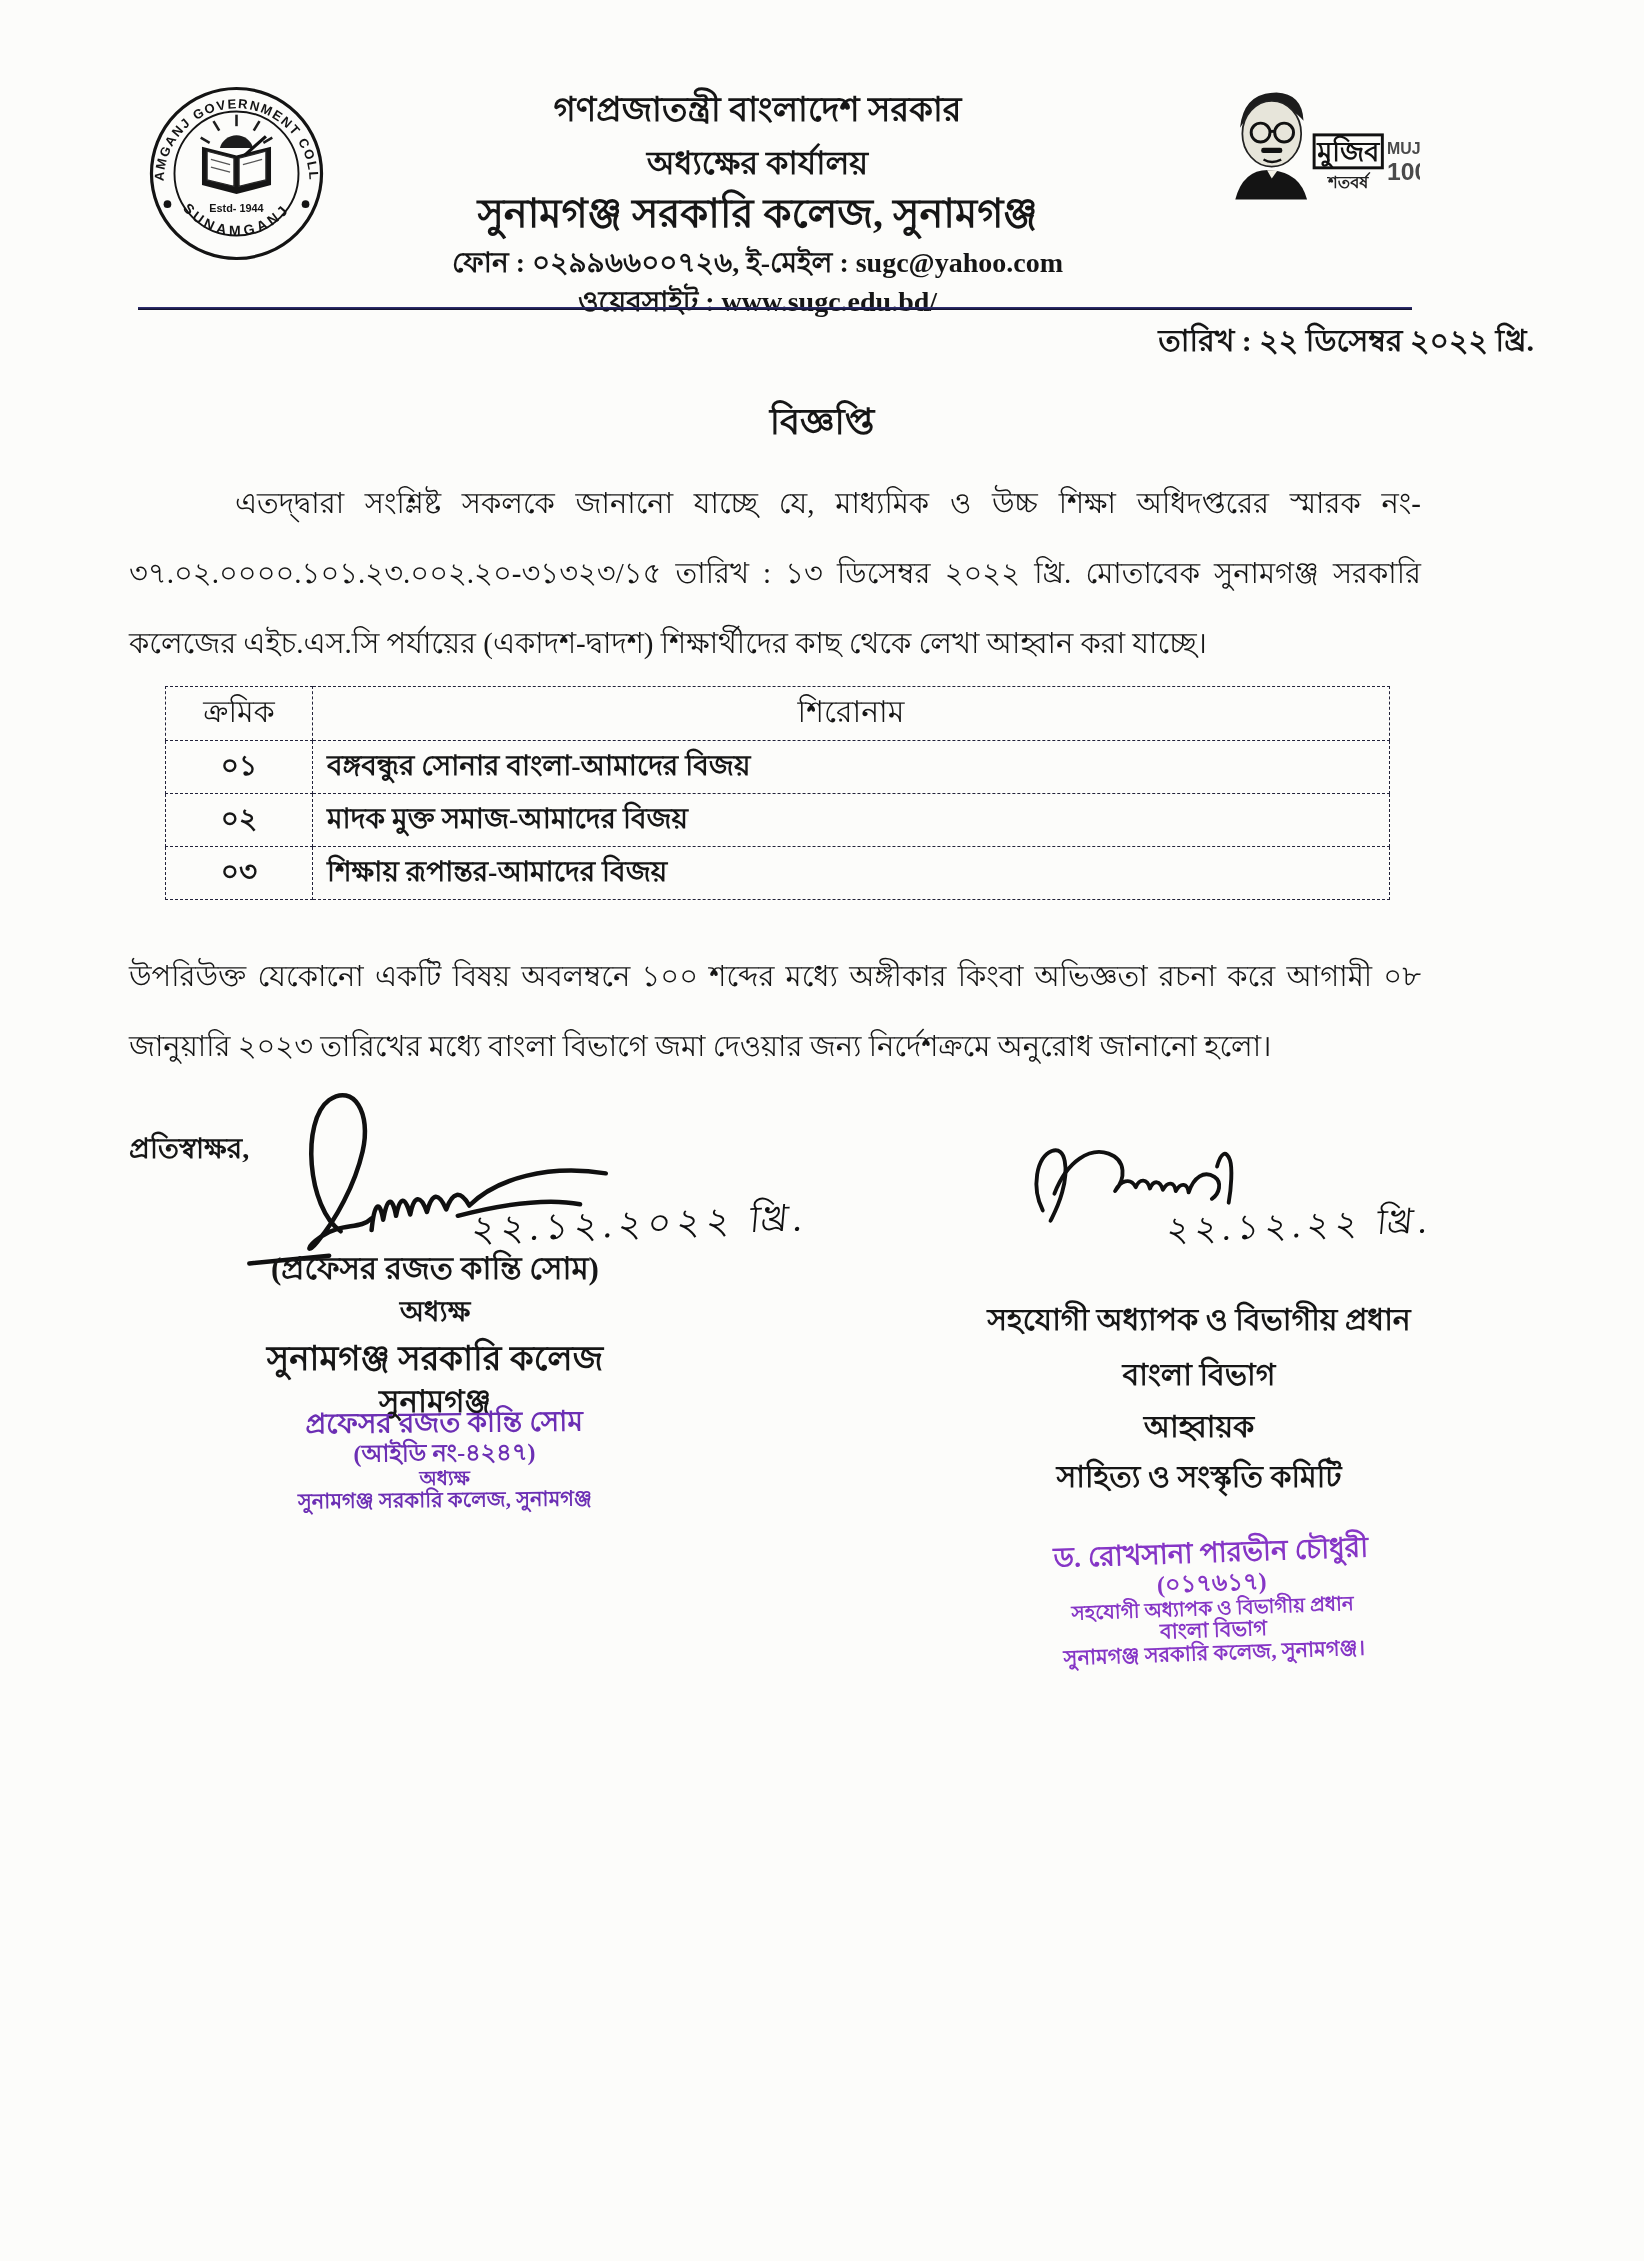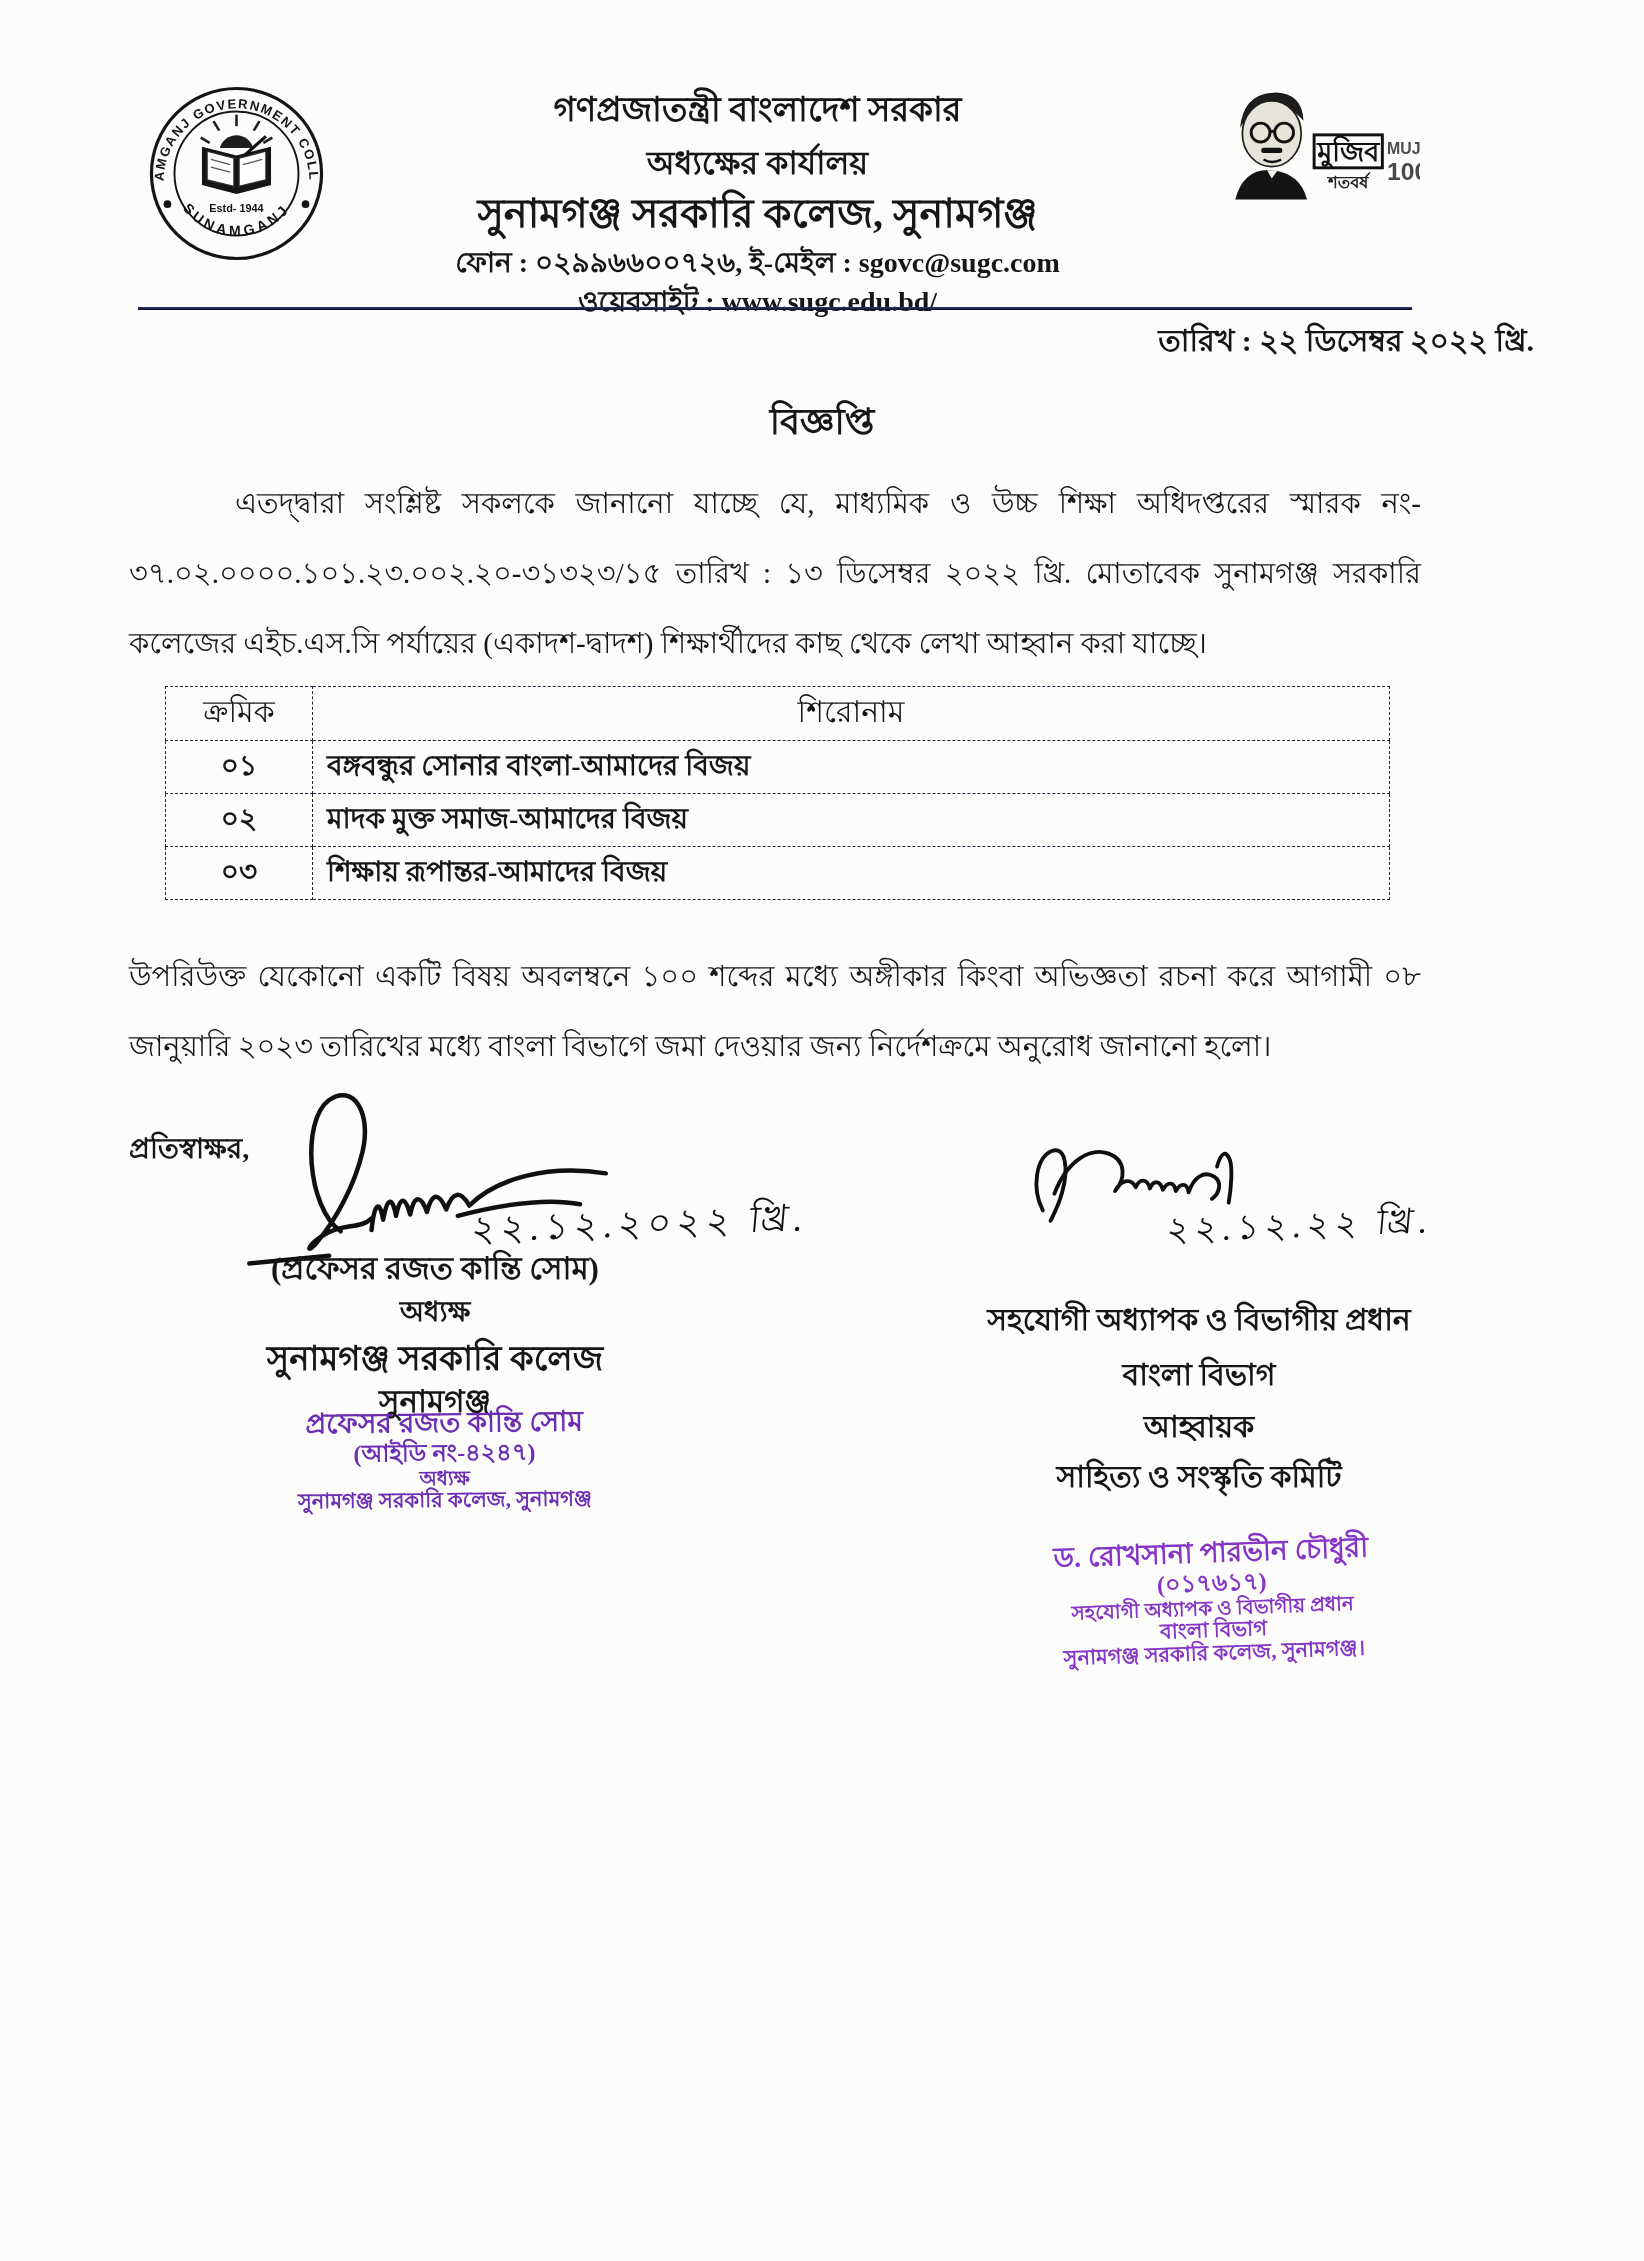--- a/index.html
+++ b/index.html
@@ -119,21 +119,21 @@
     <rect x="160" y="86" width="116" height="56" fill="none" stroke="#111" stroke-width="5"></rect>
     <text x="218" y="130" text-anchor="middle" font-size="46" font-weight="bold" fill="#111">মুজিব</text>
     <text x="218" y="176" text-anchor="middle" font-size="28" font-weight="bold" fill="#222">শতবর্ষ</text>
     <text x="284" y="118" font-size="27" font-weight="bold" fill="#4a4a4a" class="seal-text">MUJIB</text>
     <text x="284" y="162" font-size="42" font-weight="bold" fill="#4a4a4a" class="seal-text">100</text>
   </svg>
 
   <div class="abs hdr-line hdr2">অধ্যক্ষের কার্যালয়</div>
   <div class="abs hdr-line hdr1">গণপ্রজাতন্ত্রী বাংলাদেশ সরকার</div>
   <div class="abs hdr-line hdr3">সুনামগঞ্জ সরকারি কলেজ, সুনামগঞ্জ</div>
-  <div class="abs hdr-line hdr4">ফোন : ০২৯৯৬৬০০৭২৬, ই-মেইল : sgovc@sugc.com</div>
+  <div class="abs hdr-line hdr4">ফোন : ০২৯৯৬৬০০৭২৬, ই-মেইল : sugc@yahoo.com</div>
   <div class="abs hdr-line hdr5">ওয়েবসাইট : www.sugc.edu.bd/</div>
 
   <div class="abs rule"></div>
 
   <div class="abs date-line">তারিখ : ২২ ডিসেম্বর ২০২২ খ্রি.</div>
 
   <div class="abs doc-title">বিজ্ঞপ্তি</div>
 
   <div class="abs para para1">এতদ্দ্বারা সংশ্লিষ্ট সকলকে জানানো যাচ্ছে যে, মাধ্যমিক ও উচ্চ শিক্ষা অধিদপ্তরের স্মারক নং- ৩৭.০২.০০০০.১০১.২৩.০০২.২০-৩১৩২৩/১৫ তারিখ : ১৩ ডিসেম্বর ২০২২ খ্রি. মোতাবেক সুনামগঞ্জ সরকারি কলেজের এইচ.এস.সি পর্যায়ের (একাদশ-দ্বাদশ) শিক্ষার্থীদের কাছ থেকে লেখা আহ্বান করা যাচ্ছে।</div>
 

